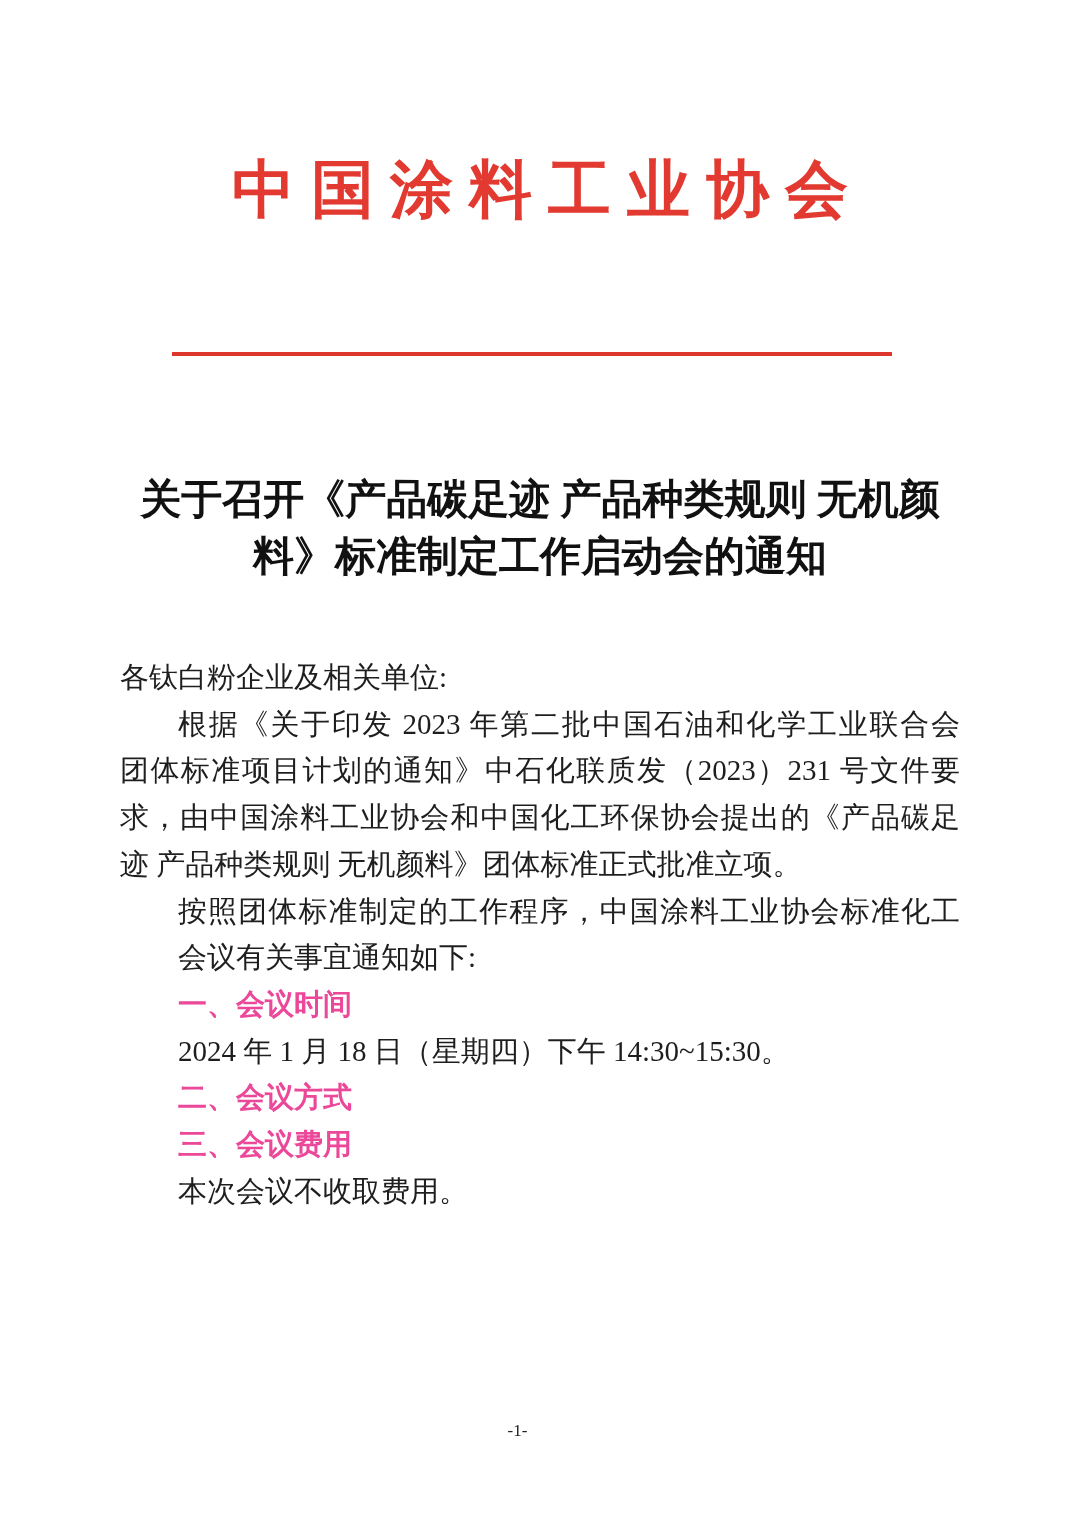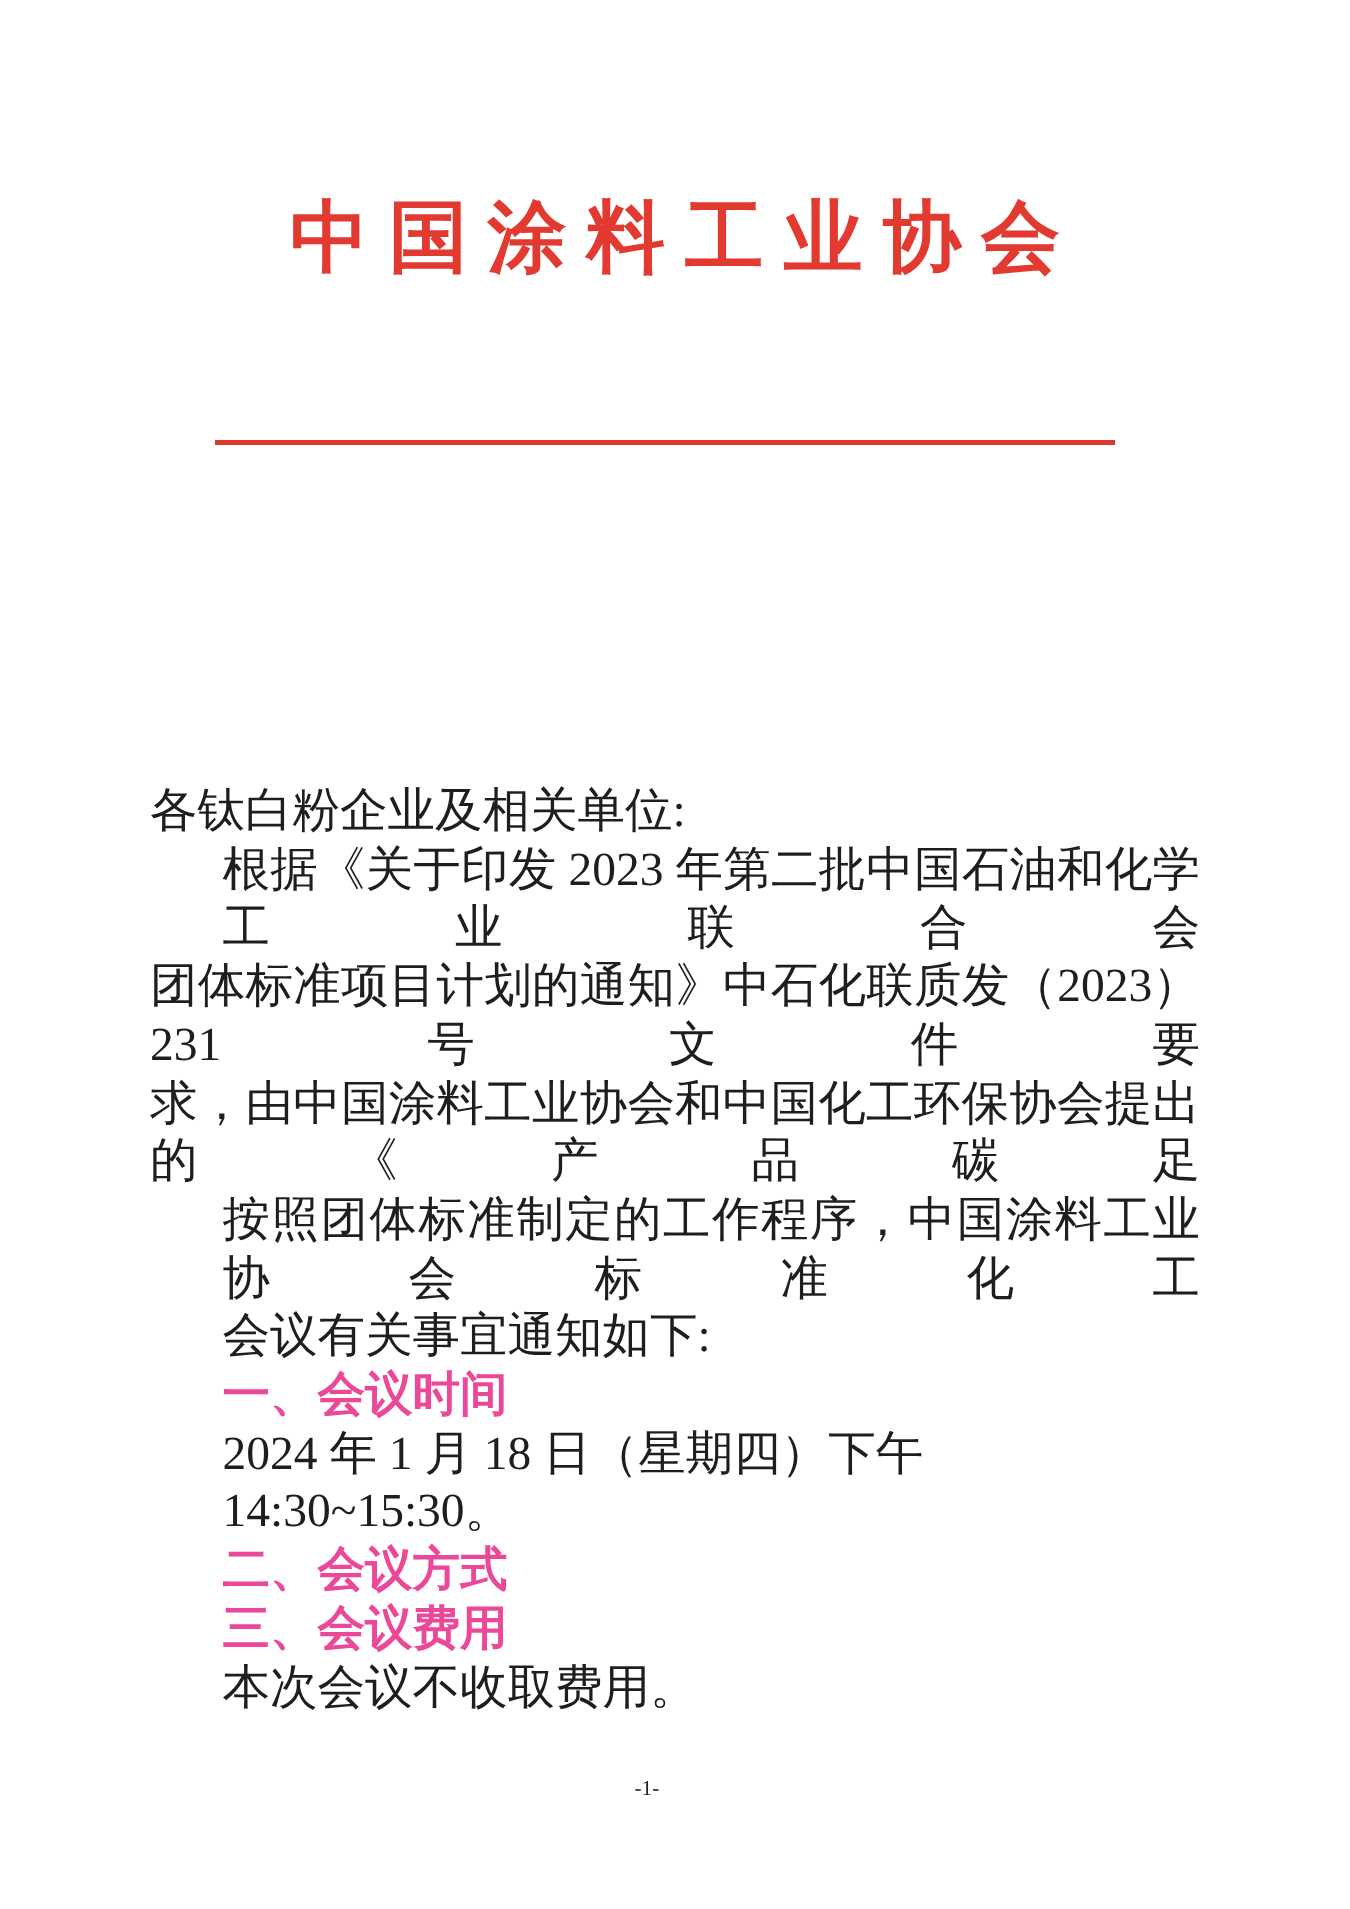--- a/index.html
+++ b/index.html
@@ -50,24 +50,24 @@
     text-align: center;
     font-size: 41px;
     line-height: 57px;
     font-weight: 700;
     color: #111111;
     font-family: "Liberation Serif", serif;
   }
   
   .doc-body {
     position: absolute;
-    top: 626px;
+    top: 654px;
     left: 120px;
     width: 840px;
-    font-size: 38px;
+    font-size: 29px;
     line-height: 46.7px;
     color: #1e1e1e;
   }
   .line { min-height: 46.7px; }
   .line.indent { padding-left: 58px; }           
   .line.fill {                                    
     text-align: justify;
     text-align-last: justify;
     text-justify: inter-character;
   }
@@ -91,29 +91,34 @@
 </style>
 </head>
 <body>
 
 <div class="page" style="background: rgb(255, 255, 255); color: rgb(30, 30, 30);">
 
   <div class="letterhead" style="color: rgb(226, 58, 48);">中国涂料工业协会</div>
 
   <div class="red-rule" style="background: rgb(221, 54, 44);"></div>
 
+  <h1 class="doc-title">
+    <span>关于召开《产品碳足迹 产品种类规则 无机颜</span><br>
+    <span>料》标准制定工作启动会的通知</span>
+  </h1>
 
   <div class="doc-body">
 
     <div class="line">各钛白粉企业及相关单位:</div>
 
     <div class="para">
       <div class="line indent fill">根据《关于印发 2023 年第二批中国石油和化学工业联合会</div>
       <div class="line fill">团体标准项目计划的通知》中石化联质发（2023）231 号文件要</div>
       <div class="line fill">求，由中国涂料工业协会和中国化工环保协会提出的《产品碳足</div>
+      <div class="line">迹 产品种类规则 无机颜料》团体标准正式批准立项。</div>
     </div>
 
     <div class="para">
       <div class="line indent fill">按照团体标准制定的工作程序，中国涂料工业协会标准化工</div>
     </div>
 
     <div class="para">
       <div class="line indent">会议有关事宜通知如下:</div>
     </div>
 

